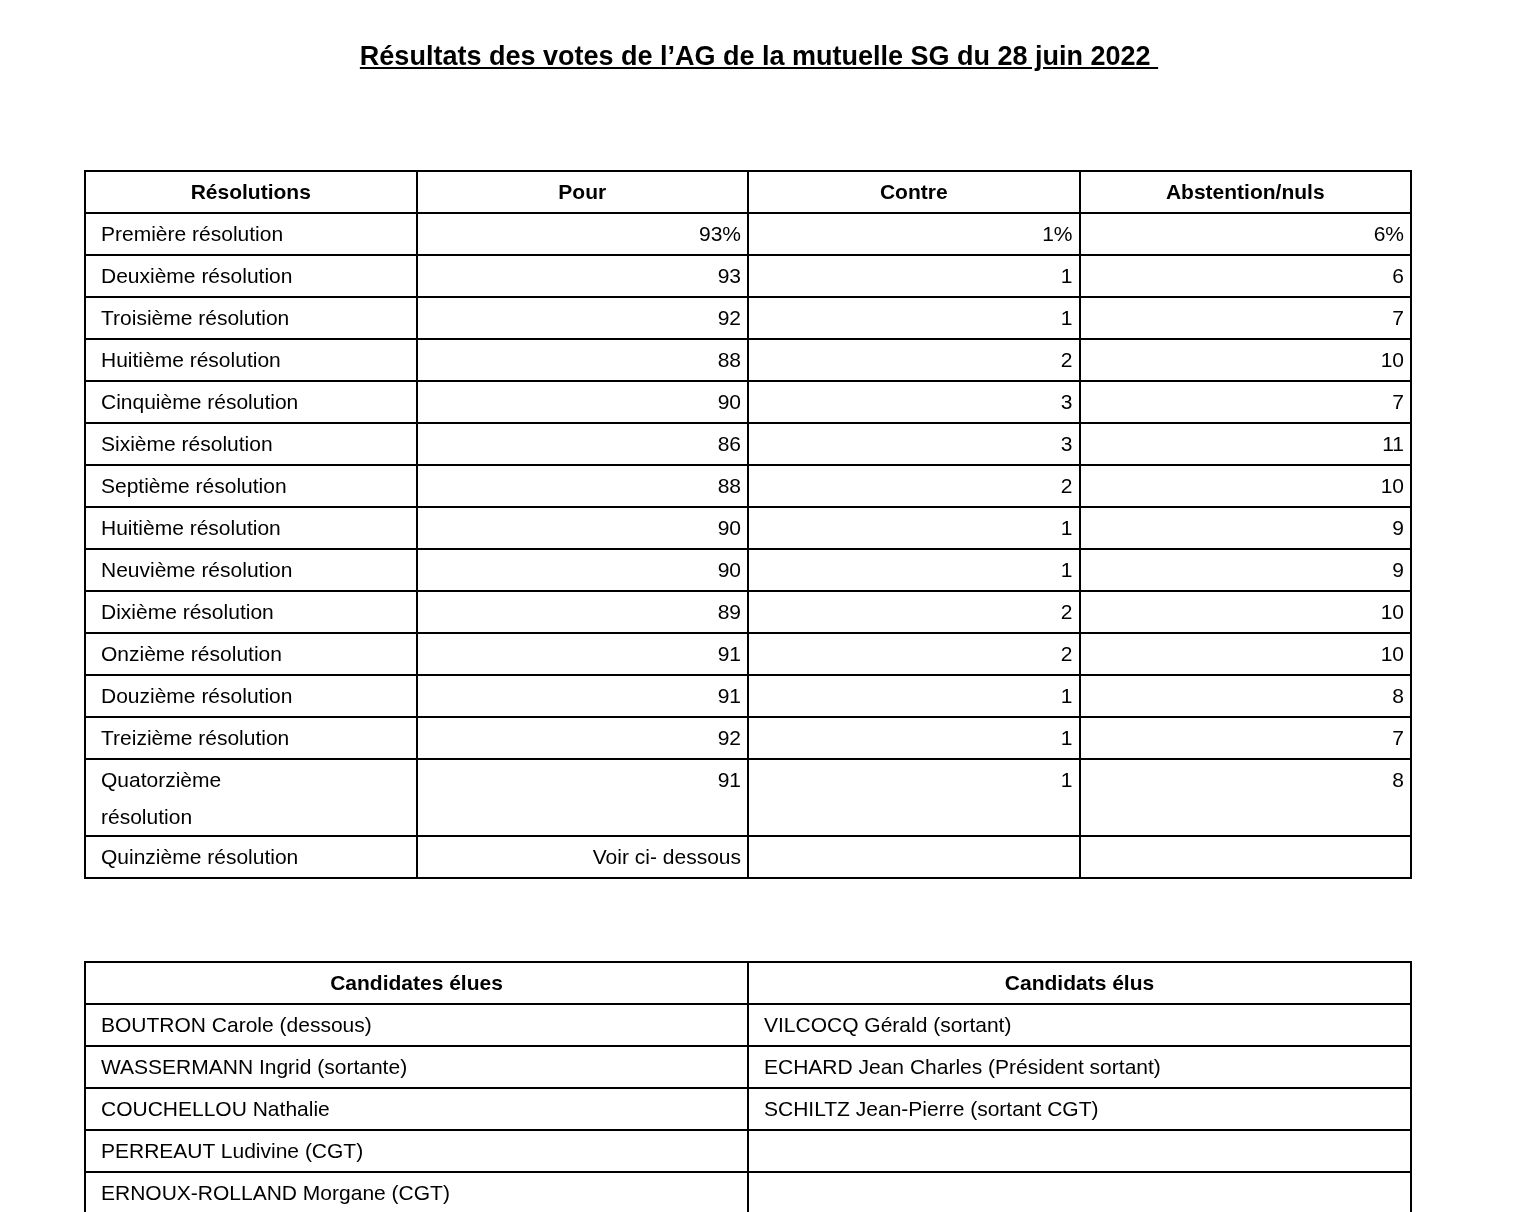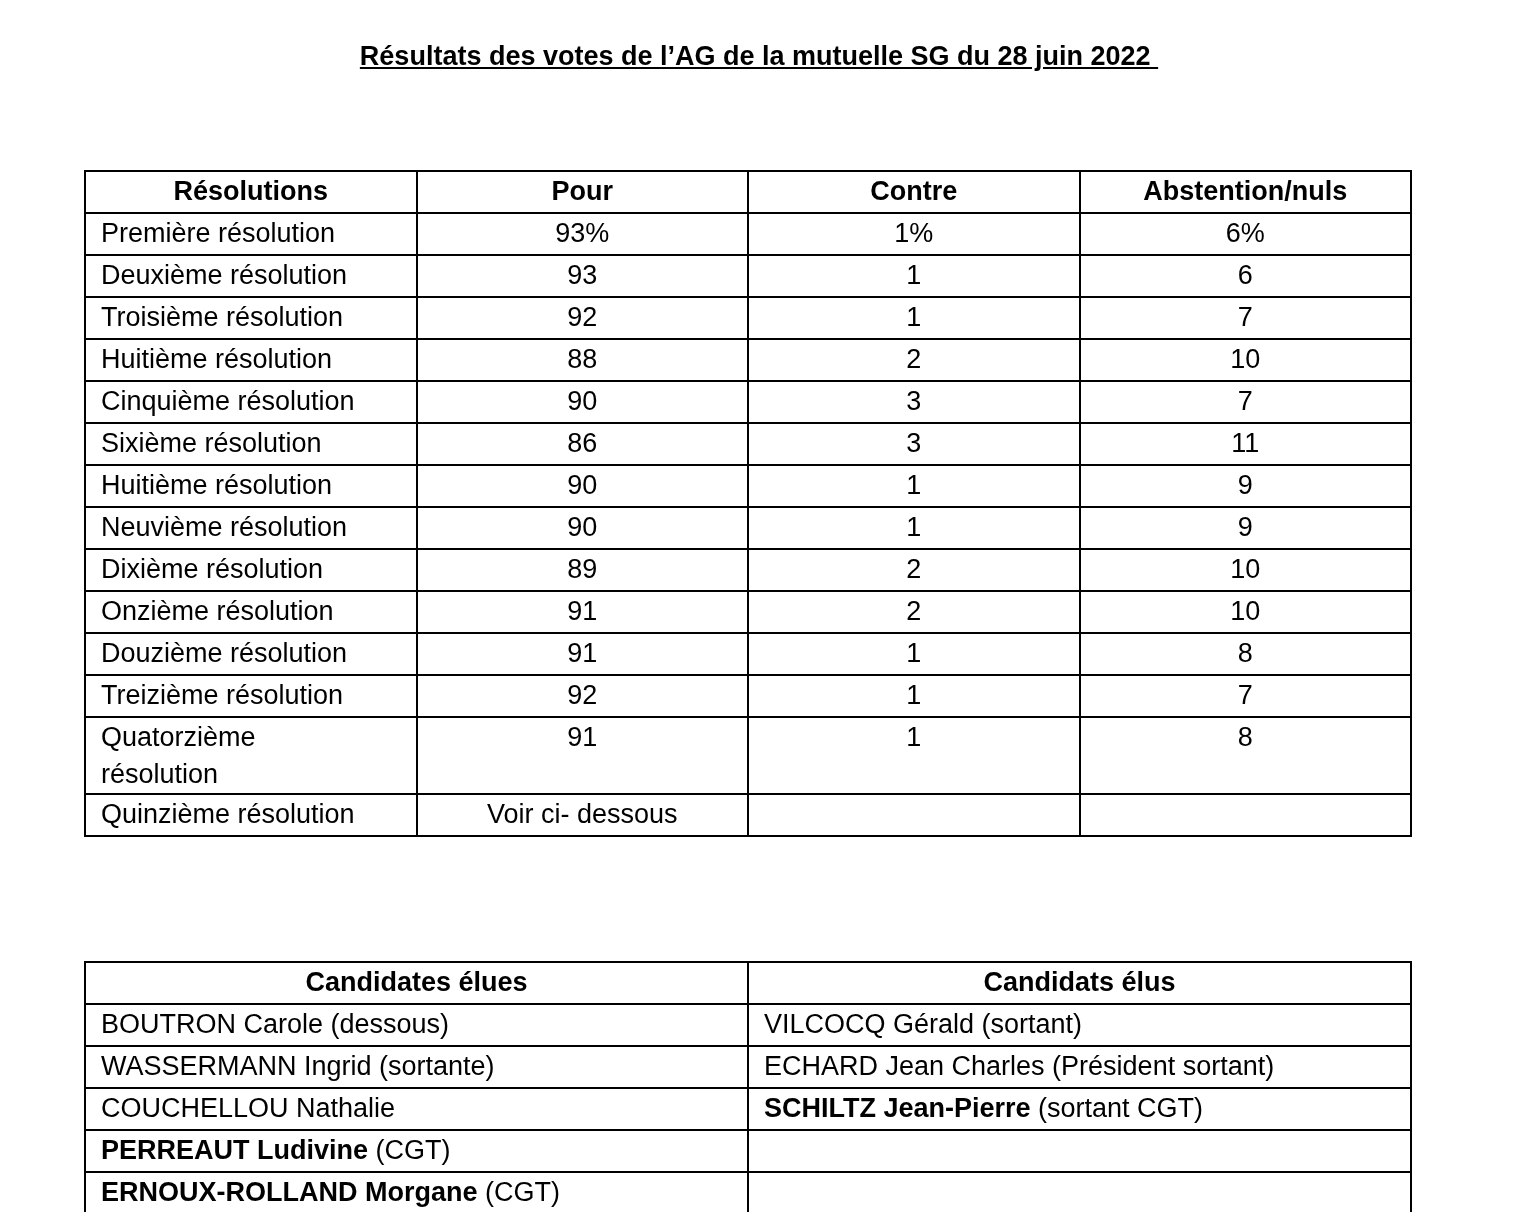--- a/index.html
+++ b/index.html
@@ -27,43 +27,43 @@
   .doc-title .u {
     text-decoration: underline;
     white-space: pre;
   }
   table {
     position: absolute;
     left: 84px;
     width: 1328px;
     border-collapse: collapse;
     table-layout: fixed;
-    font-size: 27px;
+    font-size: 21px;
   }
   .res-table  { top: 170px; }
   .cand-table { top: 961px; }
   th, td {
     border: 2px solid #000000;
     padding: 1px 6px 0 6px;
     height: 39px;
     vertical-align: top;
     line-height: 37px;
     overflow: hidden;
   }
   th {
     font-weight: bold;
     text-align: center;
   }
   td.label-cell, .cand-table td {
     text-align: left;
     padding-left: 15px;
   }
   td.label-cell { white-space: pre-line; }
-  td.num-cell   { text-align: center; }
-  .b { font-weight: bold; }
+  td.num-cell   { text-align: right; }
+  .b { font-weight: normal; }
 </style>
 </head>
 <body>
 
 <div class="page">
 
   <div class="doc-title"><span class="u">Résultats des votes de l’AG de la mutuelle SG du 28 juin 2022 </span></div>
 
   <table class="res-table">
     <colgroup>
@@ -111,20 +111,26 @@
         <td class="num-cell">3</td>
         <td class="num-cell">7</td>
       </tr>
       <tr>
         <td class="label-cell">Sixième résolution</td>
         <td class="num-cell">86</td>
         <td class="num-cell">3</td>
         <td class="num-cell">11</td>
       </tr>
       <tr>
+        <td class="label-cell">Septième résolution</td>
+        <td class="num-cell">88</td>
+        <td class="num-cell">2</td>
+        <td class="num-cell">10</td>
+      </tr>
+      <tr>
         <td class="label-cell">Huitième résolution</td>
         <td class="num-cell">90</td>
         <td class="num-cell">1</td>
         <td class="num-cell">9</td>
       </tr>
       <tr>
         <td class="label-cell">Neuvième résolution</td>
         <td class="num-cell">90</td>
         <td class="num-cell">1</td>
         <td class="num-cell">9</td>

